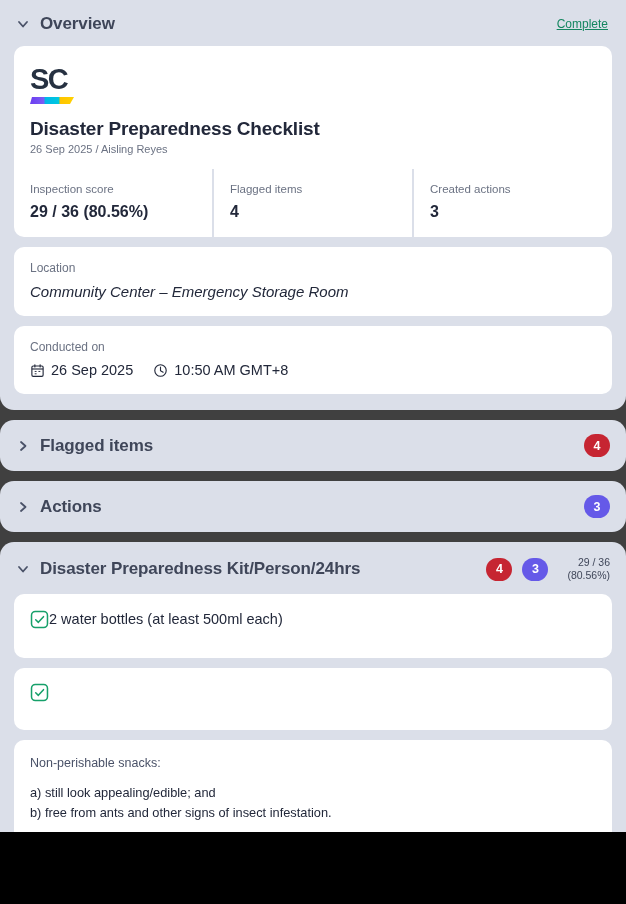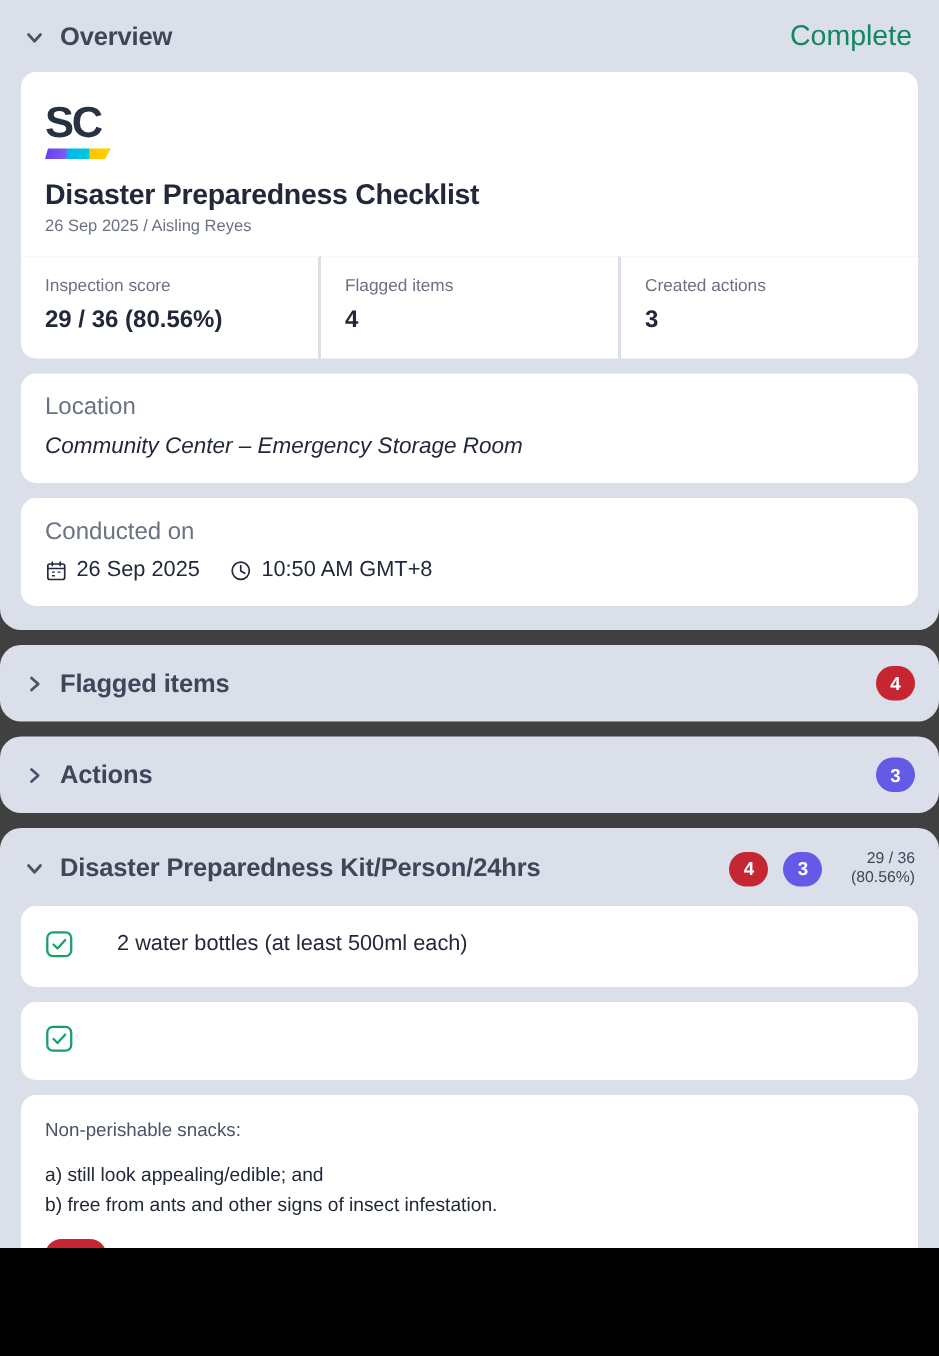--- a/index.html
+++ b/index.html
@@ -29,22 +29,22 @@
   .chev {
     width: 14px; height: 14px; flex: 0 0 14px;
     position: relative; color: #4a5268;
   }
   .chev svg { display: block; width: 14px; height: 14px; }
   .sec-title {
     font-size: 17px; font-weight: bold; color: #3f4659;
     letter-spacing: -0.1px; flex: 1 1 auto; white-space: nowrap;
   }
   .complete {
-    font-size: 19px; color: #148660; font-weight: normal;
-    margin-left: auto; padding-right: 2px;
+    font-size: 12px; color: #148660; font-weight: normal;
+    margin-left: auto; padding-right: 2px; text-decoration: underline;
   }
   .badge {
     min-width: 26px; height: 23px; border-radius: 12px;
     display: inline-flex; align-items: center; justify-content: center;
     color: #fff; font-size: 12.5px; font-weight: bold;
     padding: 0 8px;
   }
   .badge.red { background: #c62532; }
   .badge.purple { background: #6559e8; }
   .score-mini {
@@ -71,31 +71,31 @@
   .stats { display: flex; gap: 2px; margin: 0 14px 10px 14px; }
   .stat {
     flex: 1 1 0; background: #fff; padding: 14px 16px 16px 16px;
   }
   .stat:first-child { border-radius: 0 0 0 10px; }
   .stat:last-child { border-radius: 0 0 10px 0; }
   .stat-label { font-size: 11.5px; color: #6b7283; }
   .stat-value { font-size: 16px; font-weight: bold; color: #22283a; margin-top: 8px; }
 
   .field { padding: 14px 16px 16px 16px; }
-  .field-label { font-size: 16px; color: #6b7283; }
+  .field-label { font-size: 12px; color: #6b7283; }
   .field-value { font-size: 15px; color: #22283a; margin-top: 8px; font-style: italic; }
   .meta-row { display: flex; align-items: flex-end; gap: 6px; margin-top: 8px; }
   .meta-row .gap { width: 8px; }
   .meta-ic { width: 15px; height: 15px; display: block; color: #22283a; }
   .meta-txt { font-size: 14.5px; color: #22283a; }
 
   
   .qitem {
-    display: flex; align-items: center; gap: 29px;
-    padding: 15px 16px 18px 16px;
+    display: flex; align-items: center; gap: 0;
+    padding: 15px 16px 28px 16px;
   }
   .cbx { width: 19px; height: 19px; flex: 0 0 19px; }
   .cbx svg { display: block; width: 19px; height: 19px; }
   .qtext { font-size: 14.5px; color: #22283a; line-height: 1.42; }
 
   .note { padding: 16px 16px 16px 16px; }
   .note-title { font-size: 12.5px; color: #4a5268; }
   .note-body { font-size: 12.8px; color: #22283a; margin-top: 13px; line-height: 1.55; }
   .pill {
     display: inline-flex; align-items: center; justify-content: center;

